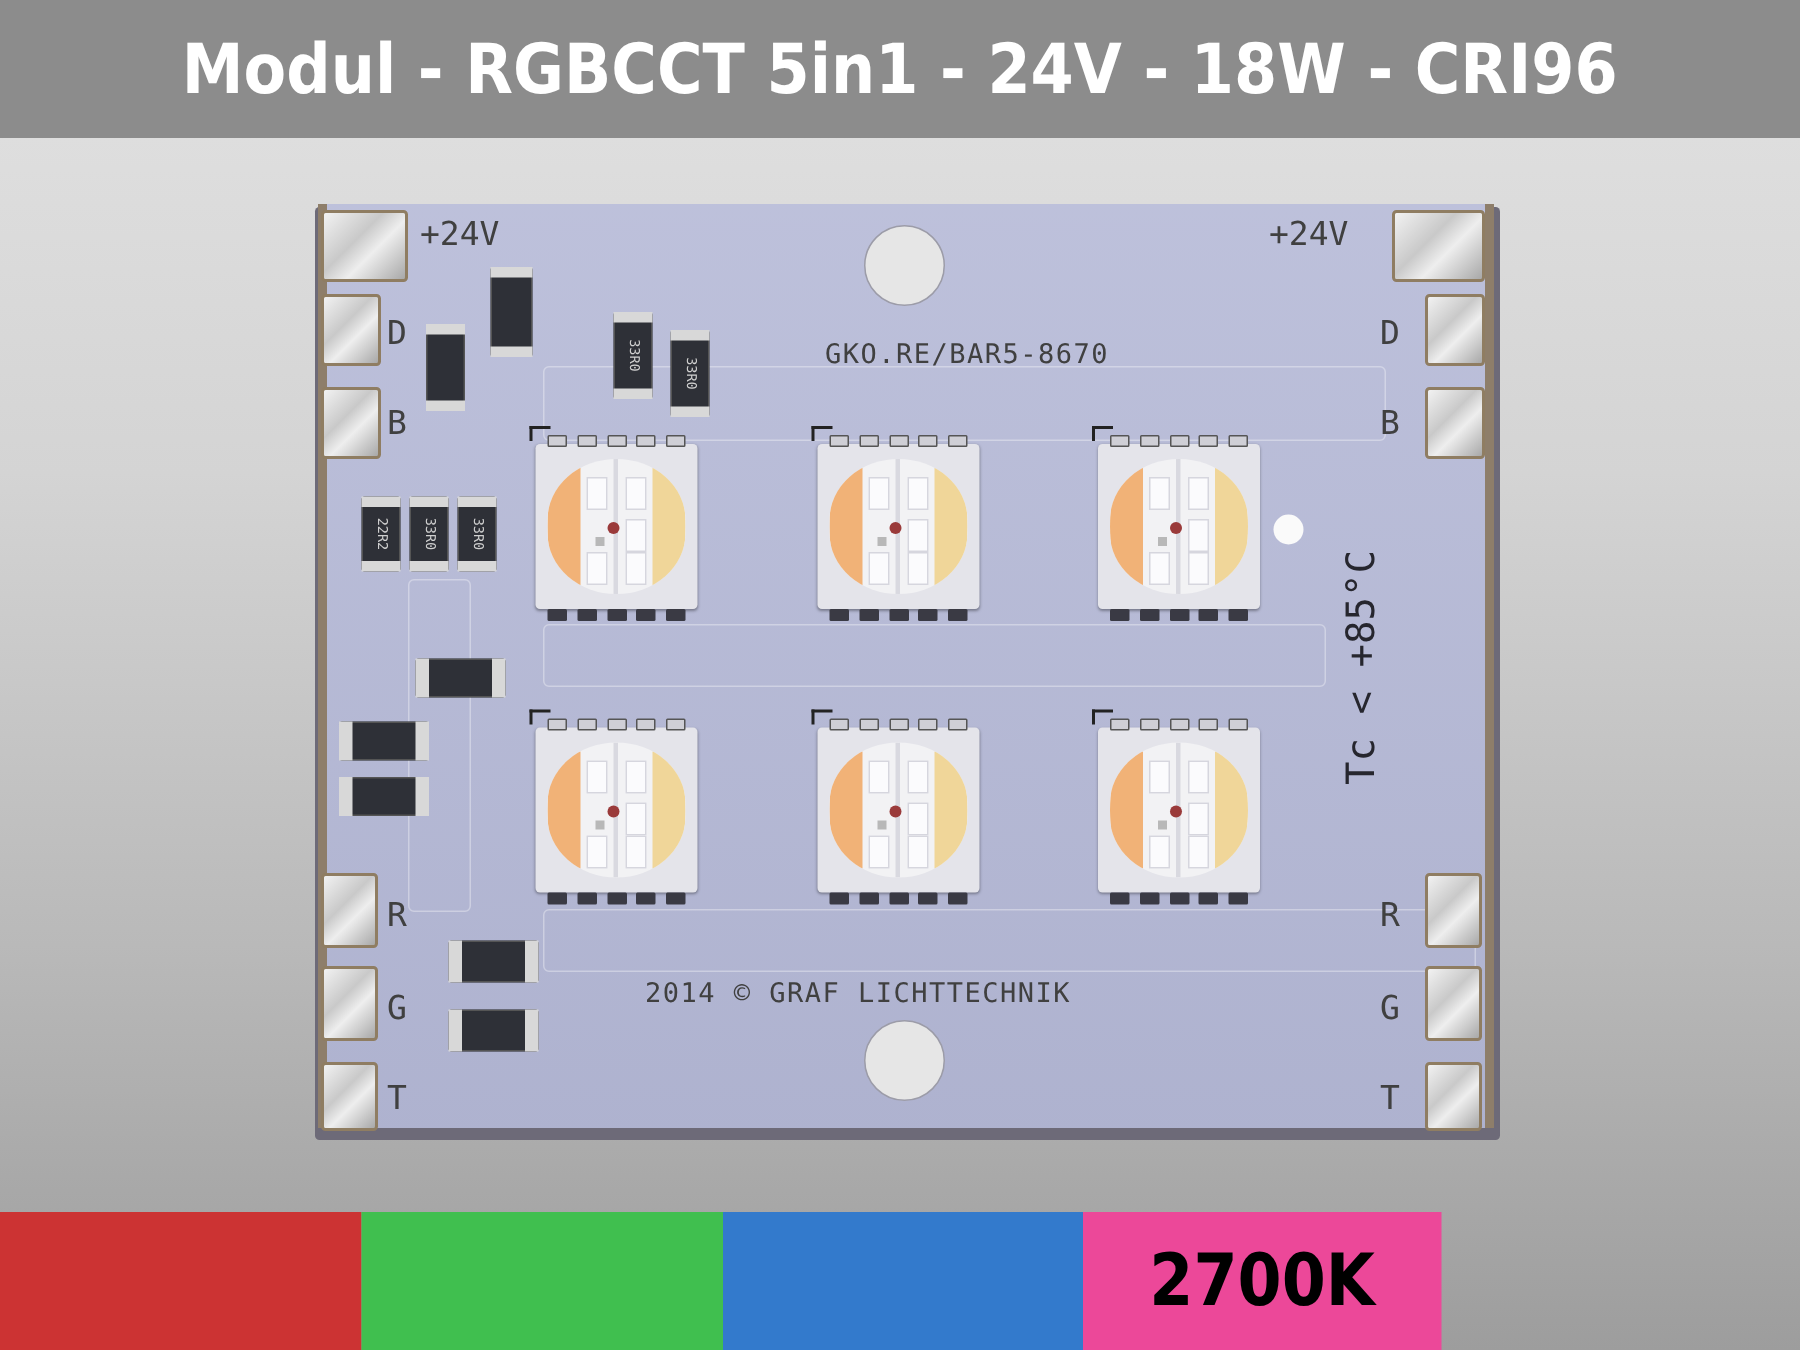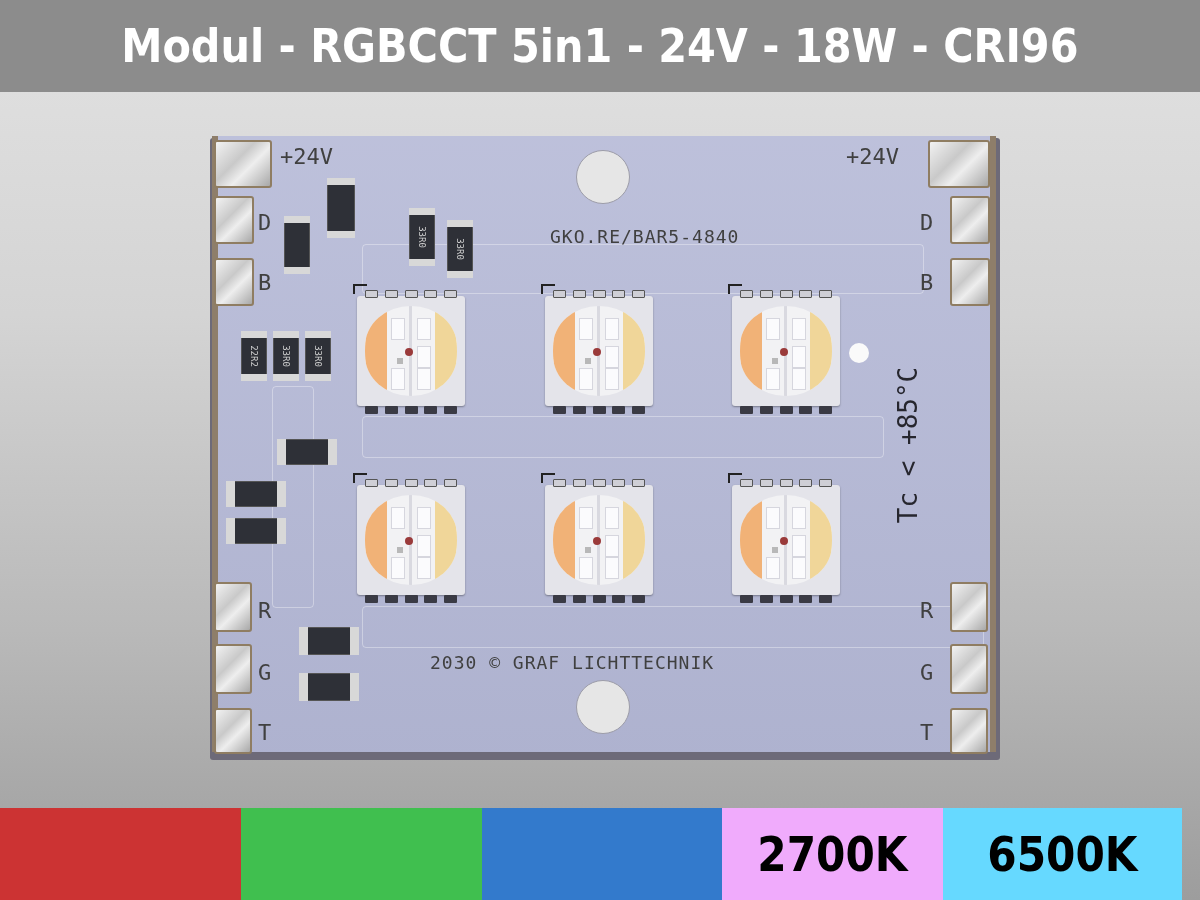--- a/index.html
+++ b/index.html
@@ -166,22 +166,22 @@
 <span class="silk" style="left:846px;top:144px;">+24V</span>
 <span class="silk" style="left:920px;top:210px;">D</span>
 <span class="silk" style="left:920px;top:270px;">B</span>
 <span class="silk" style="left:920px;top:598px;">R</span>
 <span class="silk" style="left:920px;top:660px;">G</span>
 <span class="silk" style="left:920px;top:720px;">T</span>
 
 <div class="hole" style="left:576px;top:150px;"></div>
 <div class="hole" style="left:576px;top:680px;"></div>
 
-<span class="silk silk-small" style="left:550px;top:226px;">GKO.RE/BAR5-4840</span>
-<span class="silk silk-small" style="left:430px;top:652px;">2030 © GRAF LICHTTECHNIK</span>
+<span class="silk silk-small" style="left:550px;top:226px;">GKO.RE/BAR5-8670</span>
+<span class="silk silk-small" style="left:430px;top:652px;">2014 © GRAF LICHTTECHNIK</span>
 <span class="tc-label">Tc &lt; +85°C</span>
 <div class="thermo-dot"></div>
 
 <div class="res v" style="left:327px;top:178px;width:28px;height:60px;"></div>
 <div class="res v" style="left:284px;top:216px;width:26px;height:58px;"></div>
 <div class="res v" style="left:409px;top:208px;width:26px;height:58px;">
     <span class="res-label">33R0</span>
   </div>
 <div class="res v" style="left:447px;top:220px;width:26px;height:58px;">
     <span class="res-label">33R0</span>
@@ -382,19 +382,16 @@
 <div class="legend">
   <div class="swatch" style="width:241px;background:#cc3333;">
     <span class="swatch-label"></span>
   </div>
   <div class="swatch" style="width:241px;background:#40bf4f;">
     <span class="swatch-label"></span>
   </div>
   <div class="swatch" style="width:240px;background:#337acc;">
     <span class="swatch-label"></span>
   </div>
-  <div class="swatch" style="width:221px;background:#f0abfc;">
+  <div class="swatch" style="width:239px;background:#ec4899;">
     <span class="swatch-label">2700K</span>
   </div>
-  <div class="swatch" style="width:239px;background:#66d9ff;">
-    <span class="swatch-label">6500K</span>
-  </div>
 </div>
 
 </body></html>

